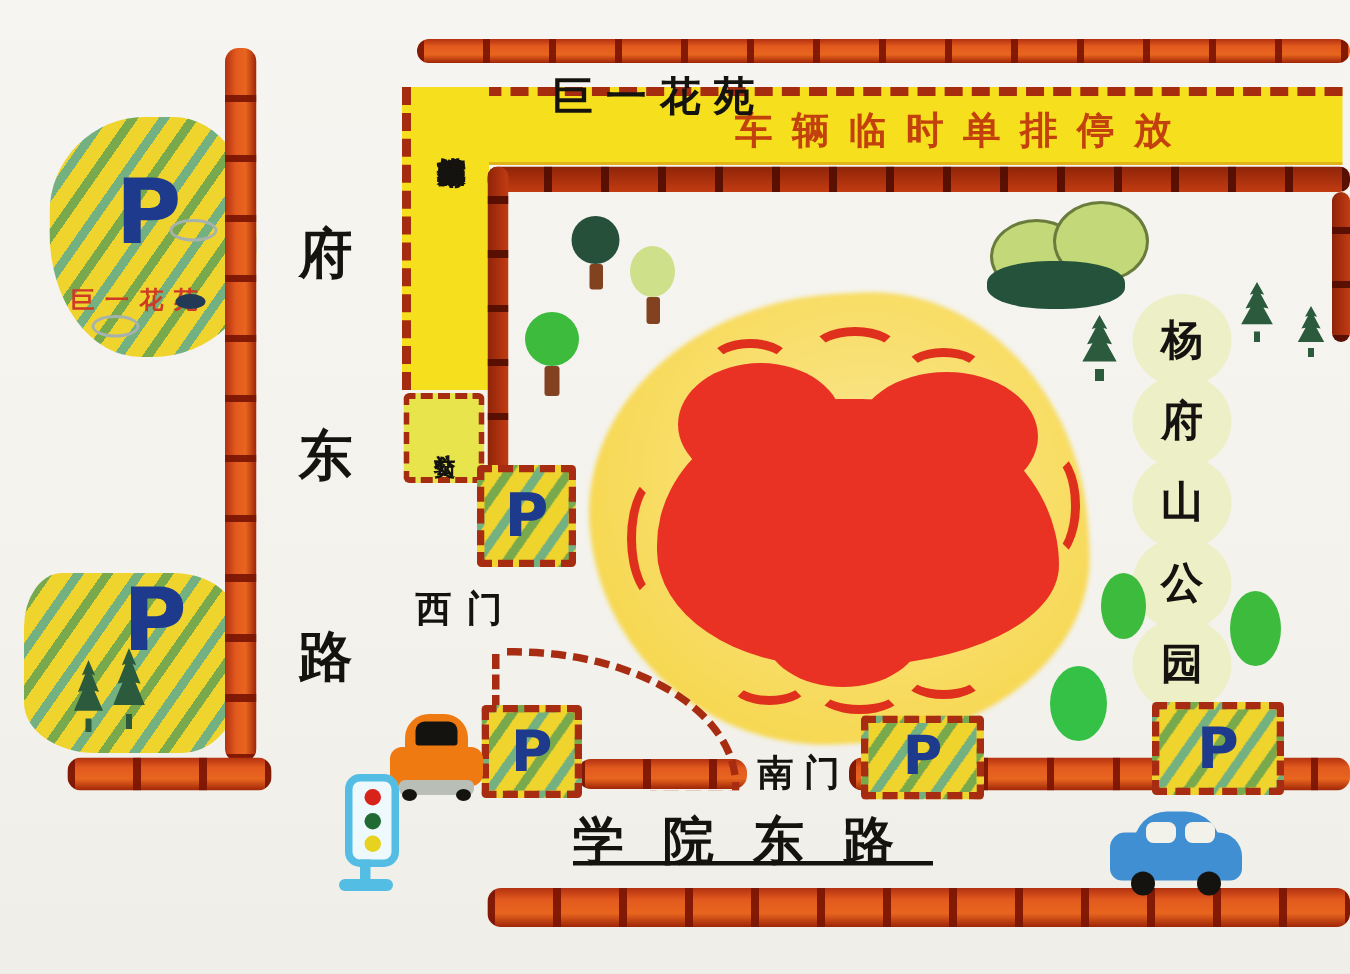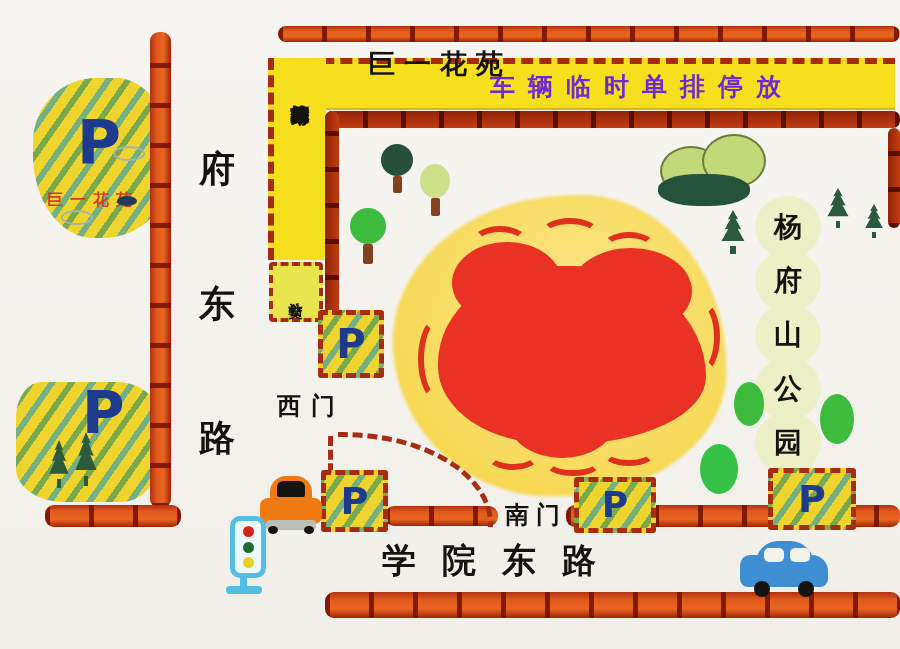--- a/index.html
+++ b/index.html
@@ -34,21 +34,21 @@
       linear-gradient(90deg,#8f2408,#c23c12);
     border-radius:7px; z-index:3;
   }
   
   .banner{
     background:#f6df1c; z-index:2;
   }
   .banner-h{border-top:6px dashed #a62c10;border-bottom:2px solid rgba(166,44,16,.25);}
   .banner-v{border-left:6px dashed #a62c10;}
   .banner-text{
-    font-weight:bold;color:#6d28d9;letter-spacing:13px;font-size:25px;white-space:nowrap;
+    font-weight:bold;color:#c2410c;letter-spacing:13px;font-size:25px;white-space:nowrap;
   }
   .vtext{writing-mode:vertical-rl;text-orientation:upright;font-weight:bold;color:#15130f;}
   .bus-box{
     background:#e7e44c;border:4px dashed #a62c10;border-radius:4px;z-index:3;
     display:flex;align-items:center;justify-content:center;
   }
   
   .pstripes{
     background:
       repeating-linear-gradient(125deg, rgba(0,0,0,0) 0 10px, rgba(99,162,82,.85) 10px 16px,
@@ -136,21 +136,21 @@
   <div class="abs bus-box" style="left:269px;top:262px;width:46px;height:52px;">
     <span class="vtext" style="font-size:14px;">公交站</span>
   </div>
 
   <div class="abs ink" style="left:368px;top:46px;font-size:27px;letter-spacing:9px;">巨一花苑</div>
   <div class="abs" style="left:194px;top:145px;width:46px;height:318px;display:flex;flex-direction:column;justify-content:space-between;align-items:center;z-index:6;">
     <span class="ink" style="font-size:36px;">府</span>
     <span class="ink" style="font-size:36px;">东</span>
     <span class="ink" style="font-size:36px;">路</span>
   </div>
-  <div class="abs ink" style="left:382px;top:538px;font-size:34px;letter-spacing:26px;">学院东路</div>
+  <div class="abs ink" style="left:382px;top:538px;font-size:34px;letter-spacing:26px;text-decoration:underline;">学院东路</div>
   <div class="abs ink" style="left:277px;top:390px;font-size:24px;letter-spacing:10px;">西门</div>
   <div class="abs ink" style="left:505px;top:499px;font-size:24px;letter-spacing:7px;">南门</div>
 
   <div class="abs pstripes pblob" style="left:33px;top:78px;width:138px;height:160px;border-radius:46% 40% 50% 44% / 40% 48% 42% 52%;">
     <span class="pletter abs" style="left:44px;top:34px;font-size:60px;">P</span>
     <span class="abs" style="left:14px;top:112px;font-size:16px;font-weight:bold;color:#cd3a26;letter-spacing:7px;white-space:nowrap;">巨一花苑</span>
     <span class="abs cloud" style="left:80px;top:68px;width:28px;height:11px;"></span>
     <span class="abs cloud" style="left:28px;top:132px;width:28px;height:11px;"></span>
     <span class="abs" style="left:84px;top:118px;width:20px;height:10px;background:#223a55;border-radius:50%;"></span>
   </div>

